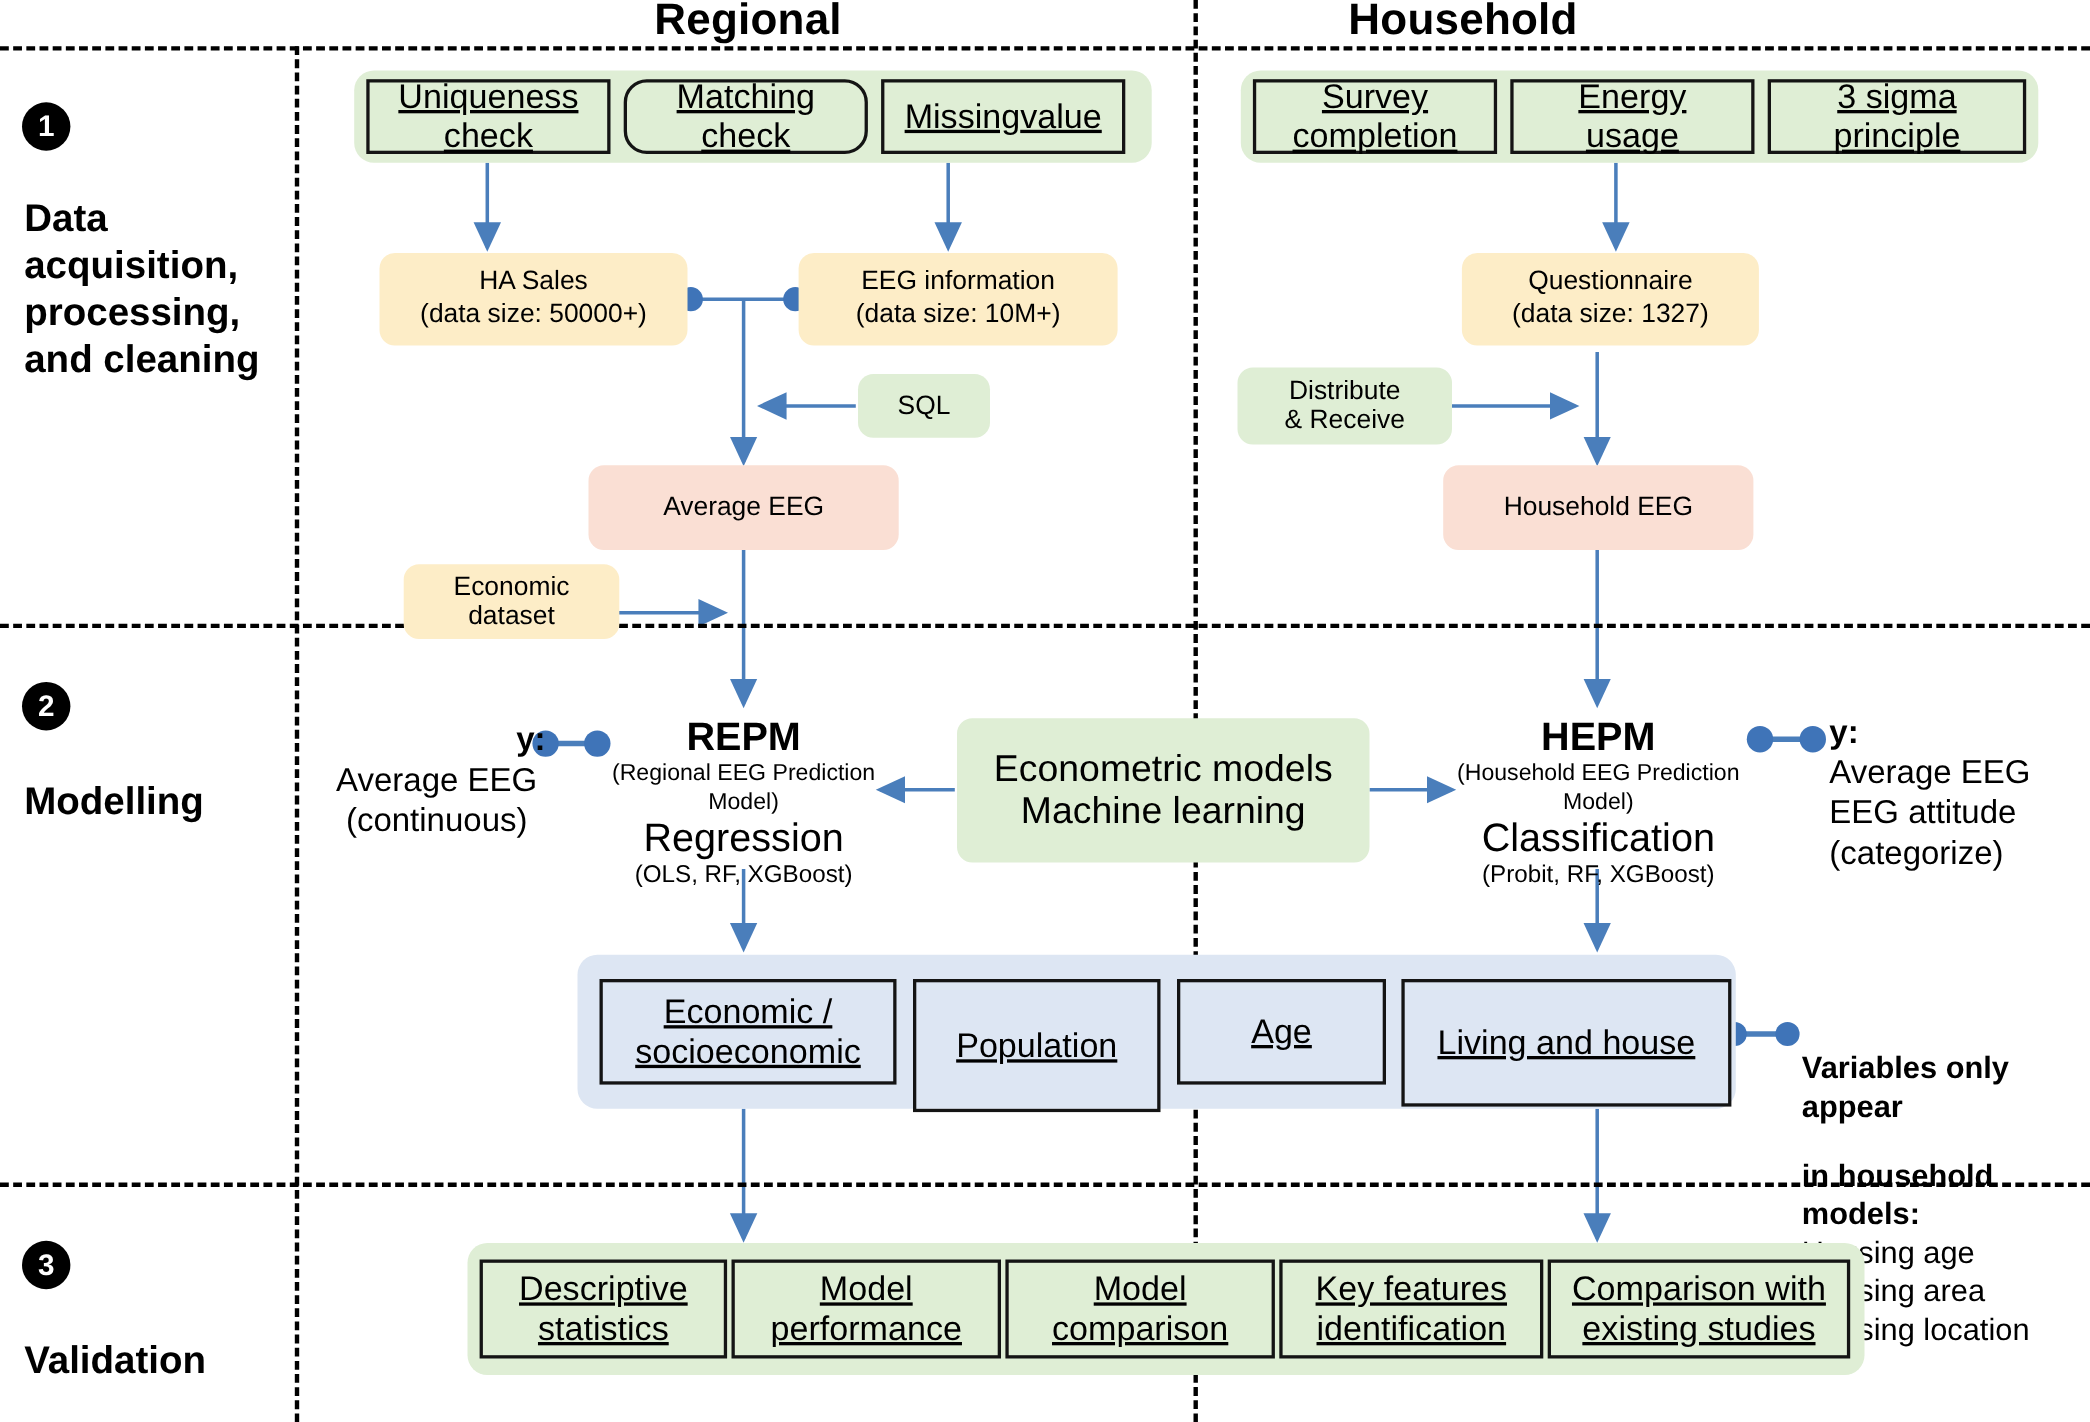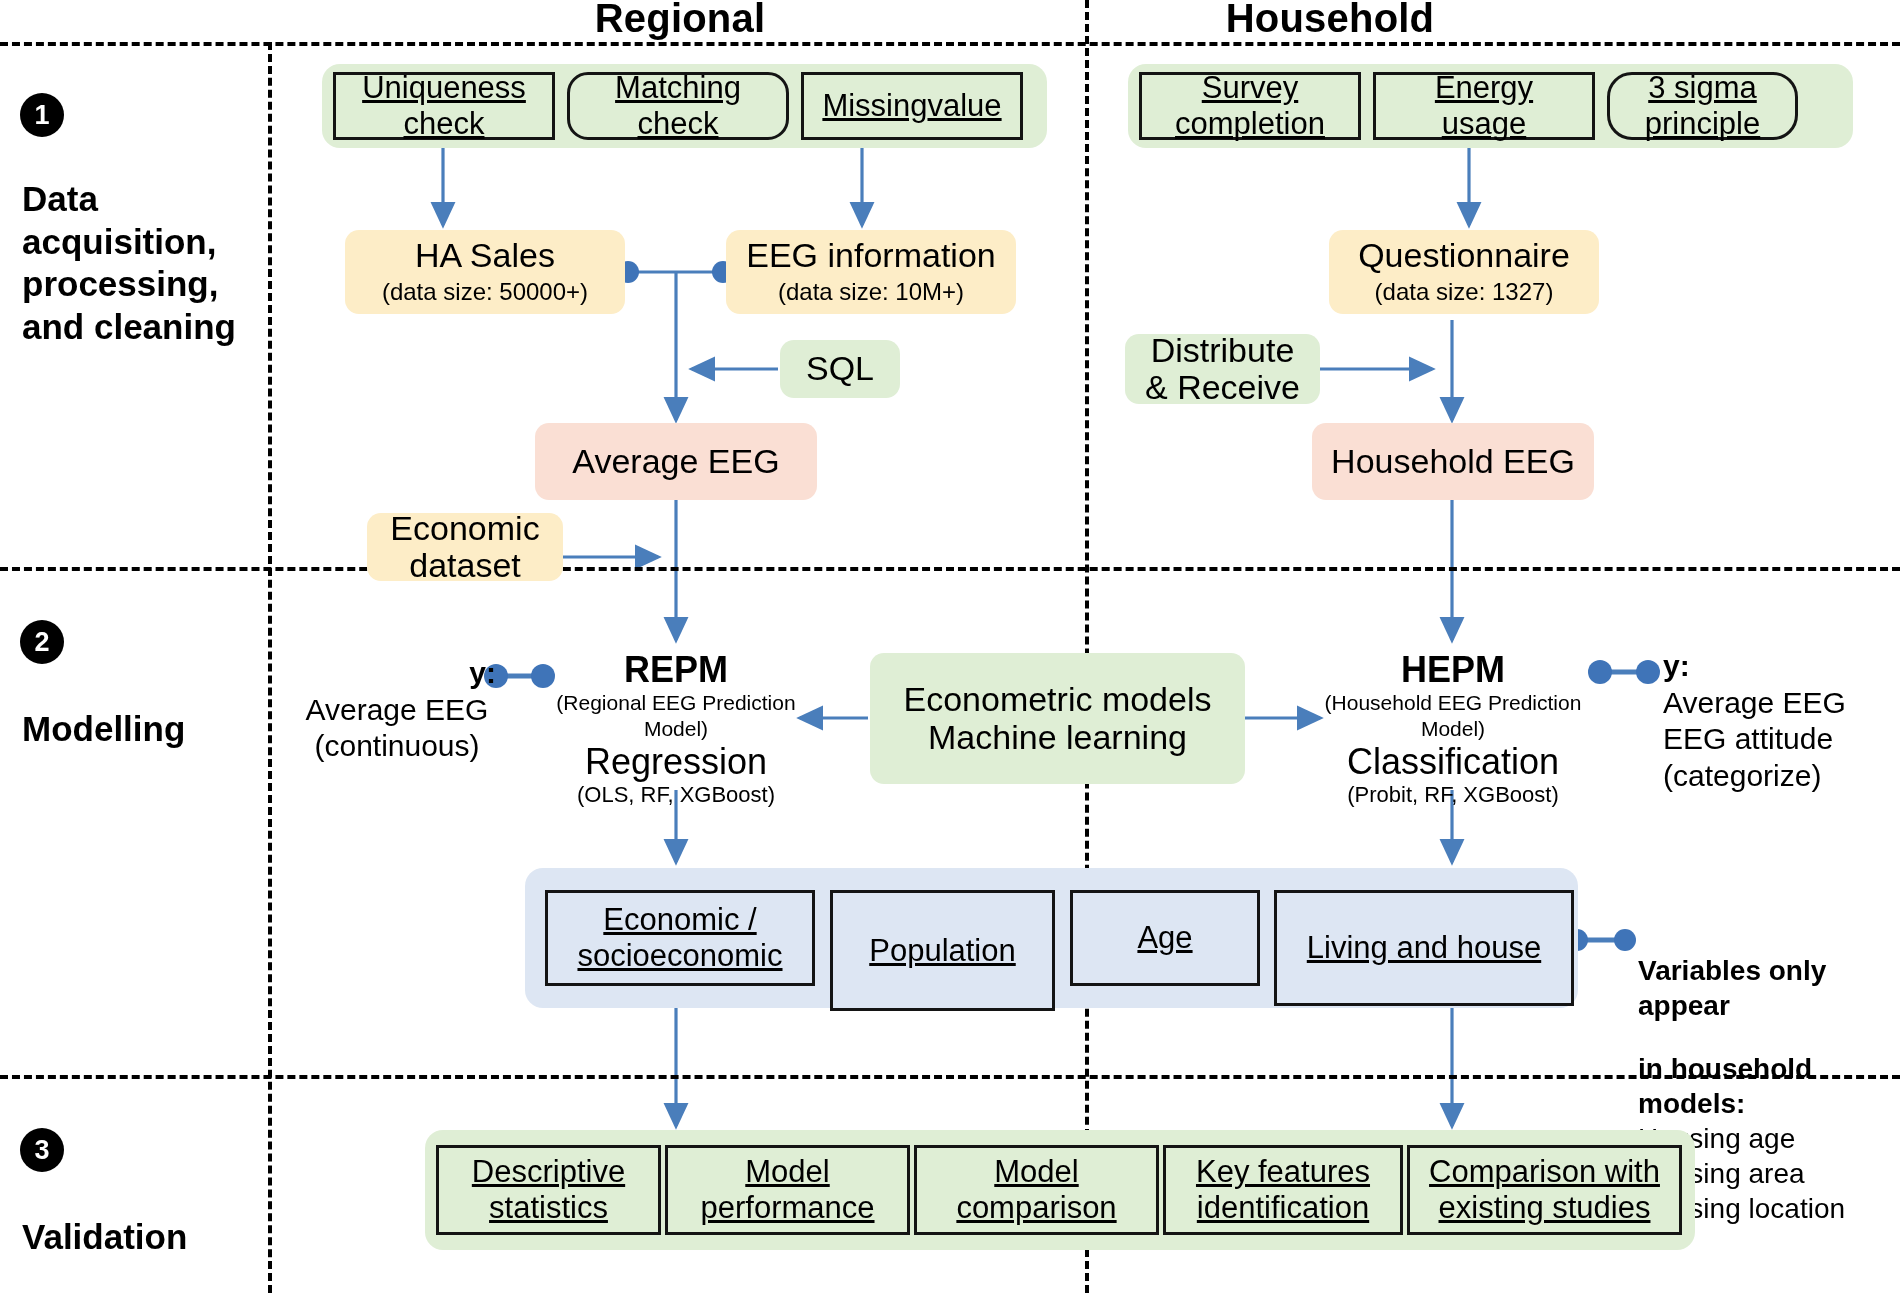--- a/index.html
+++ b/index.html
@@ -81,21 +81,21 @@
     position:absolute;
     border-radius:14px;
     display:flex;flex-direction:column;
     align-items:center;justify-content:center;
     text-align:center;
     box-sizing:border-box;
   }
   .node.yellow{background:#fdedc7;}
   .node.pink{background:#fadfd4;}
   .node.green{background:#dfeed5;}
-  .node .t1{font-size:34px;line-height:1.1;}
+  .node .t1{font-size:24px;line-height:1.1;}
   .node .t2{font-size:24px;line-height:1.25;margin-top:2px;text-align:center;}
 
   
   .model{position:absolute;text-align:center;}
   .model .acro{font-size:36px;font-weight:bold;line-height:1.12;}
   .model .expand{font-size:21px;line-height:1.2;}
   .model .task{font-size:36px;line-height:1.15;}
   .model .algos{font-size:22px;line-height:1.2;}
 
   .ylabel{position:absolute;line-height:1.22;}
@@ -213,21 +213,21 @@
   <div class="group green" style="left:1128px;top:64px;width:725px;height:84px;"></div>
 
   <div class="cell" style="left:1139px;top:72px;width:222px;height:68px;flex-direction:column;">
     <span>Survey</span>
     <span>completion</span>
   </div>
   <div class="cell" style="left:1373px;top:72px;width:222px;height:68px;flex-direction:column;">
     <span>Energy</span>
     <span>usage</span>
   </div>
-  <div class="cell" style="left:1607px;top:72px;width:191px;height:68px;flex-direction:column;border-radius:25px;">
+  <div class="cell" style="left:1607px;top:72px;width:235px;height:68px;flex-direction:column;">
     <span>3 sigma</span>
     <span>principle</span>
   </div>
 
   <div class="node yellow" style="left:345px;top:230px;width:280px;height:84px;">
     <span class="t1">HA Sales</span>
     <span class="t2">(data size: 50000+)</span>
   </div>
 
   <div class="node yellow" style="left:726px;top:230px;width:290px;height:84px;">

